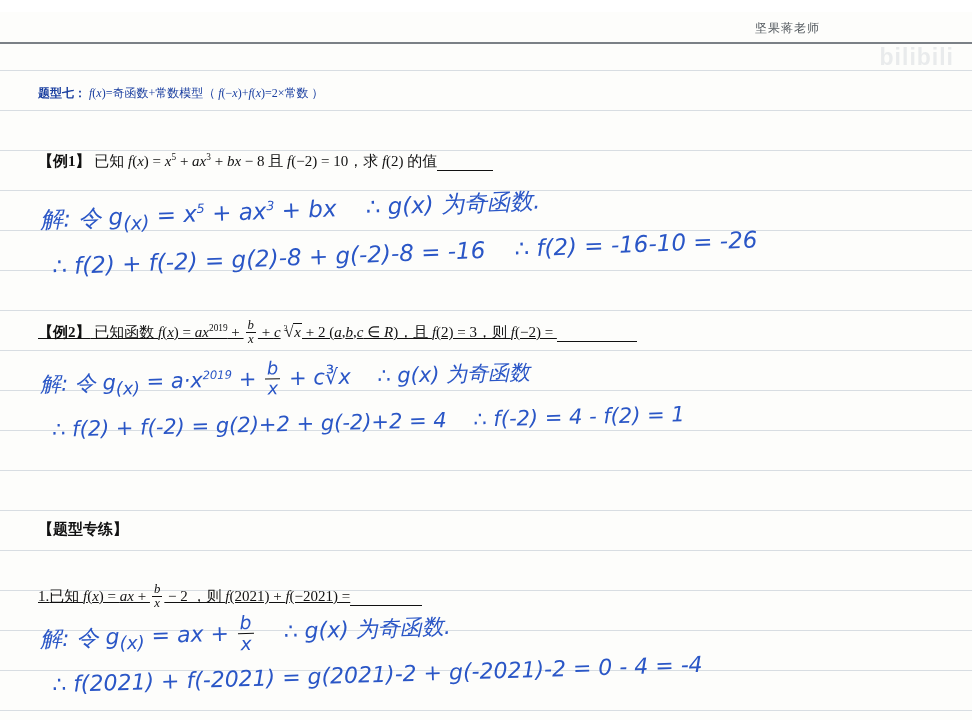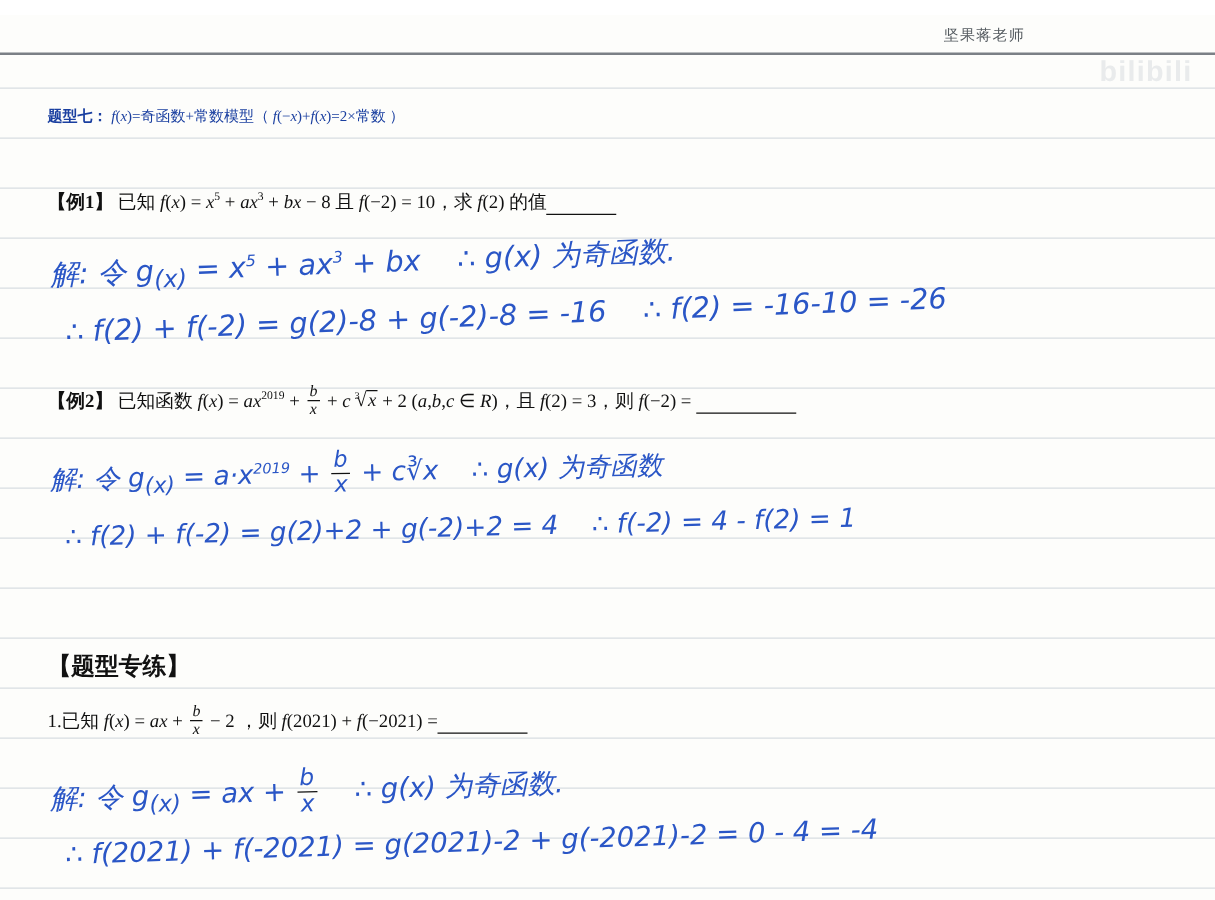--- a/index.html
+++ b/index.html
@@ -76,21 +76,21 @@
     color: #111;
     white-space: nowrap;
   }
   .blue-head {
     color: #1a3fa0;
     font-weight: bold;
     font-size: 12px;
   }
   .bold-head {
     font-weight: bold;
-    font-size: 19px;
+    font-size: 15px;
   }
   .body-line {
     font-size: 15px;
   }
   i.v { font-style: italic; font-family: "Liberation Serif", serif; }
   sup { font-size: 0.62em; vertical-align: super; }
   .frac {
     display: inline-block;
     vertical-align: middle;
     text-align: center;
@@ -162,35 +162,35 @@
     已知 <i class="v">f</i>(<i class="v">x</i>) = <i class="v">x</i><sup>5</sup> + <i class="v">ax</i><sup>3</sup> + <i class="v">bx</i> − 8 且 <i class="v">f</i>(−2) = 10，求 <i class="v">f</i>(2) 的值<span class="blank" style="width:56px;">&nbsp;</span>
   </div>
 
   <div class="hw hw-a" style="left:40px; top:183px;">
     解: 令 g<sub>(x)</sub> = x<sup>5</sup> + ax<sup>3</sup> + bx &nbsp;&nbsp; ∴ g(x) 为奇函数.
   </div>
   <div class="hw hw-a" style="left:52px; top:228px;">
     ∴ f(2) + f(-2) = g(2)-8 + g(-2)-8 = -16 &nbsp;&nbsp; ∴ f(2) = -16-10 = -26
   </div>
 
-  <div class="txt body-line" style="left:38px; top:296px;">
+  <div class="txt body-line" style="left:38px; top:308px;text-decoration:underline;">
     <b>【例2】</b>
     已知函数 <i class="v">f</i>(<i class="v">x</i>) = <i class="v">ax</i><sup>2019</sup> + <span class="frac"><span class="num"><i class="v">b</i></span><span class="den"><i class="v">x</i></span></span> + <i class="v">c</i><span class="rad"><span class="idx">3</span><span class="sym">√</span><span class="arg"><i class="v">x</i></span></span> + 2 (<i class="v">a</i>,<i class="v">b</i>,<i class="v">c</i> ∈ <i class="v">R</i>)，且 <i class="v">f</i>(2) = 3，则 <i class="v">f</i>(−2) = <span class="blank" style="width:80px;">&nbsp;</span>
   </div>
 
   <div class="hw hw-b" style="left:40px; top:348px;">
     解: 令 g<sub>(x)</sub> = a·x<sup>2019</sup> + <span class="frac"><span class="num">b</span><span class="den">x</span></span> + c∛x &nbsp;&nbsp; ∴ g(x) 为奇函数
   </div>
   <div class="hw hw-b" style="left:52px; top:398px;">
     ∴ f(2) + f(-2) = g(2)+2 + g(-2)+2 = 4 &nbsp;&nbsp; ∴ f(-2) = 4 - f(2) = 1
   </div>
 
   <div class="txt bold-head" style="left:38px; top:508px;">【题型专练】</div>
 
-  <div class="txt body-line" style="left:38px; top:552px;">
+  <div class="txt body-line" style="left:38px; top:572px;text-decoration:underline;">
     <span>1.</span>已知 <i class="v">f</i>(<i class="v">x</i>) = <i class="v">ax</i> + <span class="frac"><span class="num"><i class="v">b</i></span><span class="den"><i class="v">x</i></span></span> − 2 ，则 <i class="v">f</i>(2021) + <i class="v">f</i>(−2021) =<span class="blank" style="width:72px;">&nbsp;</span>
   </div>
 
   <div class="hw hw-c" style="left:40px; top:602px;">
     解: 令 g<sub>(x)</sub> = ax + <span class="frac"><span class="num">b</span><span class="den">x</span></span> &nbsp;&nbsp; ∴ g(x) 为奇函数.
   </div>
   <div class="hw hw-c" style="left:52px; top:650px;">
     ∴ f(2021) + f(-2021) = g(2021)-2 + g(-2021)-2 = 0 - 4 = -4
   </div>
 

